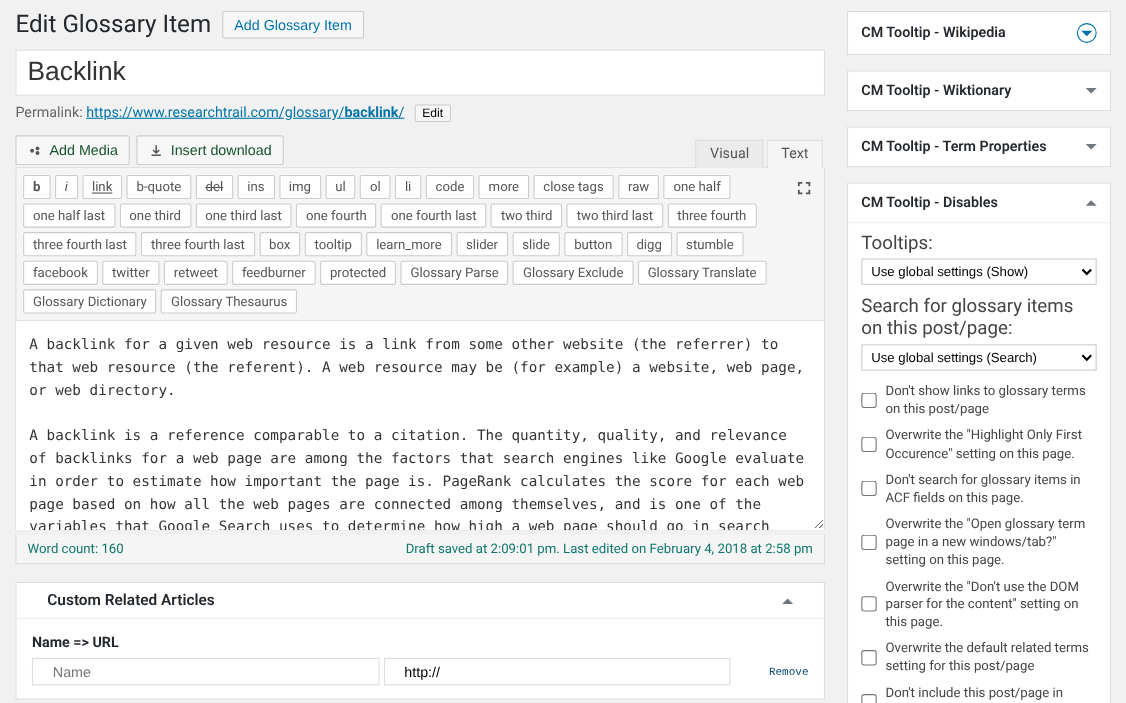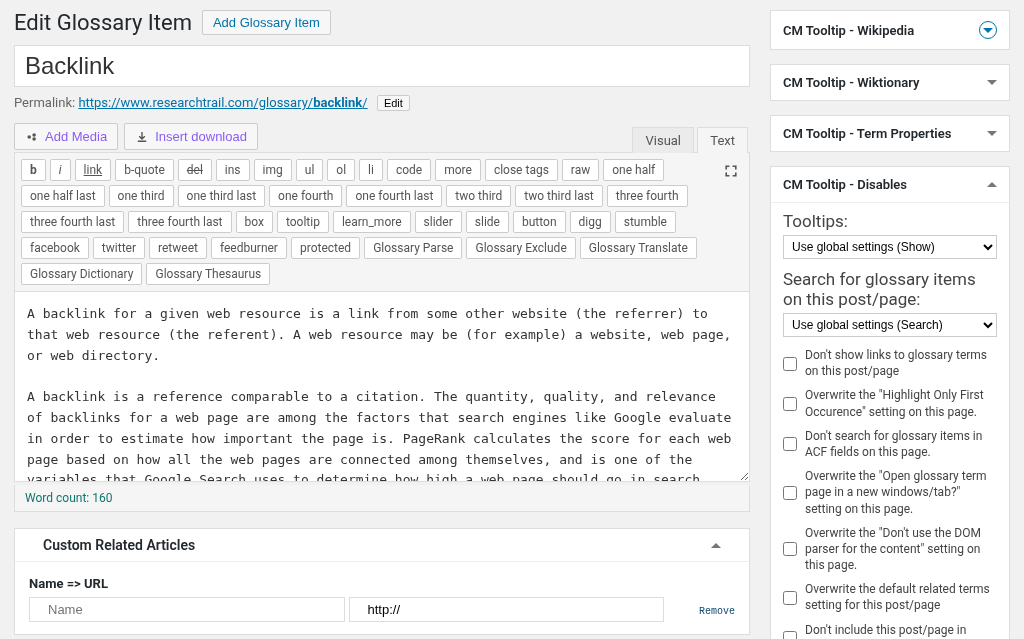--- a/index.html
+++ b/index.html
@@ -9,21 +9,21 @@
 .sidebar { width: 240px; flex-shrink:0; }
 .heading-row { display:flex; align-items:center; gap:10px; margin-bottom:10px; }
 h1 { font-size: 22px; font-weight: 400; color:#23282d; }
 .header-btn { background:#f7f7f7; border:1px solid #ccc; color:#0073aa; padding:4px 10px; font-size:13px; border-radius:2px; cursor:pointer; }
 .title-input { width:100%; font-size:24px; padding:6px 10px; border:1px solid #ddd; background:#fff; color:#333; outline:none; margin-bottom:4px; }
 .permalink-row { font-size:13px; color:#666; padding:4px 0 12px; }
 .permalink-row a { color:#0073aa; text-decoration:underline; }
 .permalink-row a b { font-weight:bold; }
 .edit-slug { border:1px solid #ccc; background:#f7f7f7; font-size:11px; padding:1px 6px; margin-left:6px; border-radius:2px; cursor:pointer; }
 .media-row { display:flex; gap:6px; margin-bottom:0; }
-.media-btn { border:1px solid #ccc; background:#f7f7f7; padding:5px 10px; font-size:13px; border-radius:2px; cursor:pointer; display:inline-flex; align-items:center; gap:6px; color:#8b5cf6; }
+.media-btn { border:1px solid #ccc; background:#f7f7f7; padding:5px 10px; font-size:13px; border-radius:2px; cursor:pointer; display:inline-flex; align-items:center; gap:6px; color:#14532d; }
 .icon-sq { width:14px; height:14px; display:inline-block; }
 .editor-tabs { border-bottom:1px solid #ddd; text-align:right; padding-right:2px; margin-top:-24px; }
 .editor-tab { display:inline-block; padding:5px 12px; border:1px solid #ddd; border-bottom:none; background:#ebebeb; color:#555; font-size:13px; cursor:pointer; position:relative; top:1px; }
 .editor-tab.active { background:#f5f5f5; }
 .toolbar-wrap { background:#f5f5f5; border:1px solid #ddd; border-top:none; padding:6px; position:relative; }
 .fullscreen-icon { position:absolute; right:10px; top:10px; width:16px; height:16px; cursor:pointer; }
 .ql-btns { display:flex; flex-wrap:wrap; gap:4px; }
 .ql-btn { border:1px solid #ccc; background:#fff; padding:3px 8px; font-size:12px; color:#555; border-radius:2px; cursor:pointer; font-family:inherit; }
 .ql-btn.b { font-weight:bold; }
 .ql-btn.i { font-style:italic; }
@@ -142,20 +142,21 @@
           <button class="ql-btn">Glossary Thesaurus</button>
         </div>
     </div>
 
     <textarea class="content" style="">A backlink for a given web resource is a link from some other website (the referrer) to that web resource (the referent). A web resource may be (for example) a website, web page, or web directory.
 
 A backlink is a reference comparable to a citation. The quantity, quality, and relevance of backlinks for a web page are among the factors that search engines like Google evaluate in order to estimate how important the page is. PageRank calculates the score for each web page based on how all the web pages are connected among themselves, and is one of the variables that Google Search uses to determine how high a web page should go in search results. This weighting of backlinks is analogous to citation analysis of books, scholarly papers, and academic journals. A Topical PageRank has been researched and implemented as well, which gives more weight to backlinks coming from the page of a same topic as a target page.</textarea>
 
     <div class="status-bar">
       <span>Word count: 160</span>
+      <span>Draft saved at 2:09:01 pm. Last edited on February 4, 2018 at 2:58 pm</span>
     </div>
 
     <div class="postbox">
       <div class="postbox-header">
         <span>Custom Related Articles</span>
         <span class="caret up"></span>
       </div>
       <div class="postbox-body">
         <table class="related-table">
           <tbody>

